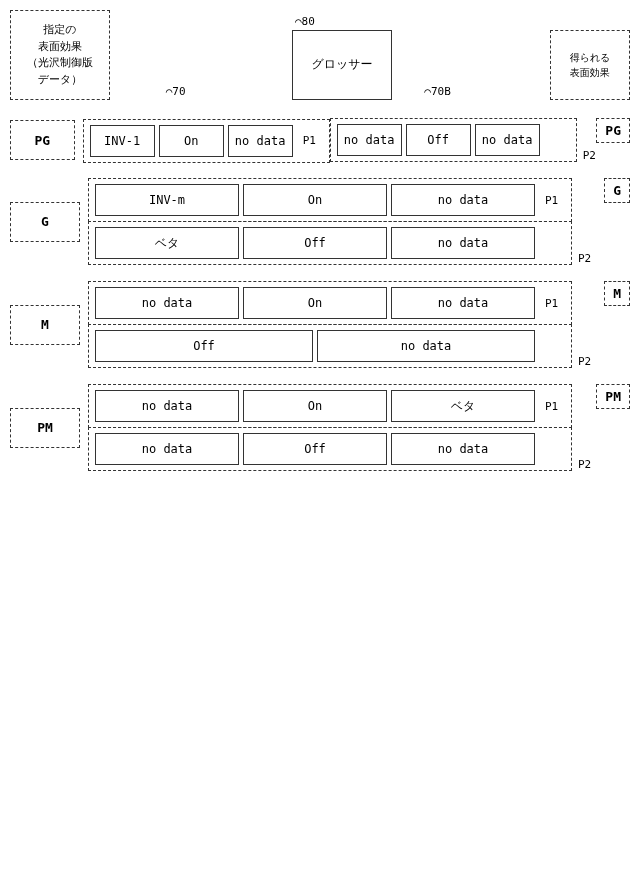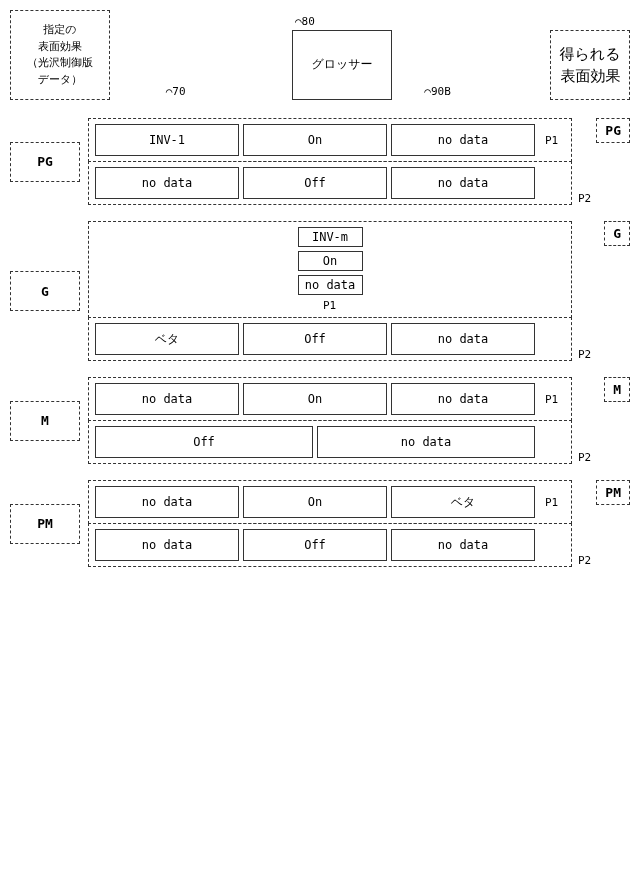--- a/index.html
+++ b/index.html
@@ -81,22 +81,22 @@
       background: #fff;
     }
 
     .header-result {
       width: 80px;
       min-height: 70px;
       border: 1.5px dashed #333;
       display: flex;
       align-items: center;
       justify-content: center;
-      text-align: right;
-      font-size: 15px;
+      text-align: left;
+      font-size: 10px;
       line-height: 1.5;
       padding: 4px;
       margin-left: 10px;
       align-self: flex-end;
     }
   </style>
 </head>
 <body>
 
 <div class="diagram">
@@ -110,30 +110,30 @@
       <div class="header-machine">
         <div class="machine-number">
           <span style="position:relative">⌒70</span>
         </div>
       </div>
       <div class="header-machine">
         <div class="machine-number">⌒80</div>
         <div class="machine-box">グロッサー</div>
       </div>
       <div class="header-machine">
-        <div class="machine-number">⌒90B</div>
+        <div class="machine-number">⌒70B</div>
       </div>
     </div>
     <div class="header-result">得られる<br>表面効果</div>
   </div>
 
   <div id="sections-container">
       <div style="display: flex; align-items: stretch; margin-bottom: 16px;">
         <div style="width: 70px; border: 1.5px dashed rgb(51, 51, 51); display: flex; align-items: center; justify-content: center; font-size: 13px; font-weight: bold; background: rgb(255, 255, 255); margin-right: 8px; align-self: center; min-height: 40px; padding: 4px;">PG</div>
-        <div style="flex: 1 1 0%; display: flex; flex-direction: column;">
+        <div style="flex: 1 1 0%; display: flex; flex-direction: row; align-items: center;">
           <div style="border: 1.5px dashed rgb(51, 51, 51); display: flex; align-items: center; padding: 5px 6px; gap: 4px; position: relative; margin-bottom: -1px;">
             <div style="border: 1.5px solid rgb(51, 51, 51); min-width: 65px; height: 32px; display: flex; align-items: center; justify-content: center; font-size: 12px; background: rgb(255, 255, 255); flex: 1 1 0%; padding: 2px 4px; text-align: center;">INV-1</div>
             <div style="border: 1.5px solid rgb(51, 51, 51); min-width: 65px; height: 32px; display: flex; align-items: center; justify-content: center; font-size: 12px; background: rgb(255, 255, 255); flex: 1 1 0%; padding: 2px 4px; text-align: center;">On</div>
             <div style="border: 1.5px solid rgb(51, 51, 51); min-width: 65px; height: 32px; display: flex; align-items: center; justify-content: center; font-size: 12px; background: rgb(255, 255, 255); flex: 1 1 0%; padding: 2px 4px; text-align: center;">no data</div>
             <div style="font-size: 11px; white-space: nowrap; margin-left: 6px; min-width: 20px;">P1</div>
           </div>
           <div style="border: 1.5px dashed rgb(51, 51, 51); display: flex; align-items: center; padding: 5px 6px; gap: 4px; position: relative;">
             <div style="border: 1.5px solid rgb(51, 51, 51); min-width: 65px; height: 32px; display: flex; align-items: center; justify-content: center; font-size: 12px; background: rgb(255, 255, 255); flex: 1 1 0%; padding: 2px 4px; text-align: center;">no data</div>
             <div style="border: 1.5px solid rgb(51, 51, 51); min-width: 65px; height: 32px; display: flex; align-items: center; justify-content: center; font-size: 12px; background: rgb(255, 255, 255); flex: 1 1 0%; padding: 2px 4px; text-align: center;">Off</div>
             <div style="border: 1.5px solid rgb(51, 51, 51); min-width: 65px; height: 32px; display: flex; align-items: center; justify-content: center; font-size: 12px; background: rgb(255, 255, 255); flex: 1 1 0%; padding: 2px 4px; text-align: center;">no data</div>
@@ -141,21 +141,21 @@
           </div>
         </div>
         <div style="display: flex; flex-direction: column; justify-content: space-between; margin-left: 6px; width: 52px; align-self: stretch;">
           <div style="font-size: 13px; border: 1.5px dashed rgb(51, 51, 51); display: flex; align-items: center; justify-content: center; font-weight: bold; padding: 4px 8px; align-self: flex-end;">PG</div>
           <div style="font-size: 11px; text-align: left; padding-top: 2px;">P2</div>
         </div>
       </div>
       <div style="display: flex; align-items: stretch; margin-bottom: 16px;">
         <div style="width: 70px; border: 1.5px dashed rgb(51, 51, 51); display: flex; align-items: center; justify-content: center; font-size: 13px; font-weight: bold; background: rgb(255, 255, 255); margin-right: 8px; align-self: center; min-height: 40px; padding: 4px;">G</div>
         <div style="flex: 1 1 0%; display: flex; flex-direction: column;">
-          <div style="border: 1.5px dashed rgb(51, 51, 51); display: flex; align-items: center; padding: 5px 6px; gap: 4px; position: relative; margin-bottom: -1px; flex-direction: column;">
+          <div style="border: 1.5px dashed rgb(51, 51, 51); display: flex; align-items: center; padding: 5px 6px; gap: 4px; position: relative; margin-bottom: -1px;">
             <div style="border: 1.5px solid rgb(51, 51, 51); min-width: 65px; height: 32px; display: flex; align-items: center; justify-content: center; font-size: 12px; background: rgb(255, 255, 255); flex: 1 1 0%; padding: 2px 4px; text-align: center;">INV-m</div>
             <div style="border: 1.5px solid rgb(51, 51, 51); min-width: 65px; height: 32px; display: flex; align-items: center; justify-content: center; font-size: 12px; background: rgb(255, 255, 255); flex: 1 1 0%; padding: 2px 4px; text-align: center;">On</div>
             <div style="border: 1.5px solid rgb(51, 51, 51); min-width: 65px; height: 32px; display: flex; align-items: center; justify-content: center; font-size: 12px; background: rgb(255, 255, 255); flex: 1 1 0%; padding: 2px 4px; text-align: center;">no data</div>
             <div style="font-size: 11px; white-space: nowrap; margin-left: 6px; min-width: 20px;">P1</div>
           </div>
           <div style="border: 1.5px dashed rgb(51, 51, 51); display: flex; align-items: center; padding: 5px 6px; gap: 4px; position: relative;">
             <div style="border: 1.5px solid rgb(51, 51, 51); min-width: 65px; height: 32px; display: flex; align-items: center; justify-content: center; font-size: 12px; background: rgb(255, 255, 255); flex: 1 1 0%; padding: 2px 4px; text-align: center;">ベタ</div>
             <div style="border: 1.5px solid rgb(51, 51, 51); min-width: 65px; height: 32px; display: flex; align-items: center; justify-content: center; font-size: 12px; background: rgb(255, 255, 255); flex: 1 1 0%; padding: 2px 4px; text-align: center;">Off</div>
             <div style="border: 1.5px solid rgb(51, 51, 51); min-width: 65px; height: 32px; display: flex; align-items: center; justify-content: center; font-size: 12px; background: rgb(255, 255, 255); flex: 1 1 0%; padding: 2px 4px; text-align: center;">no data</div>
             <div style="font-size: 11px; white-space: nowrap; margin-left: 6px; min-width: 20px;"></div>

